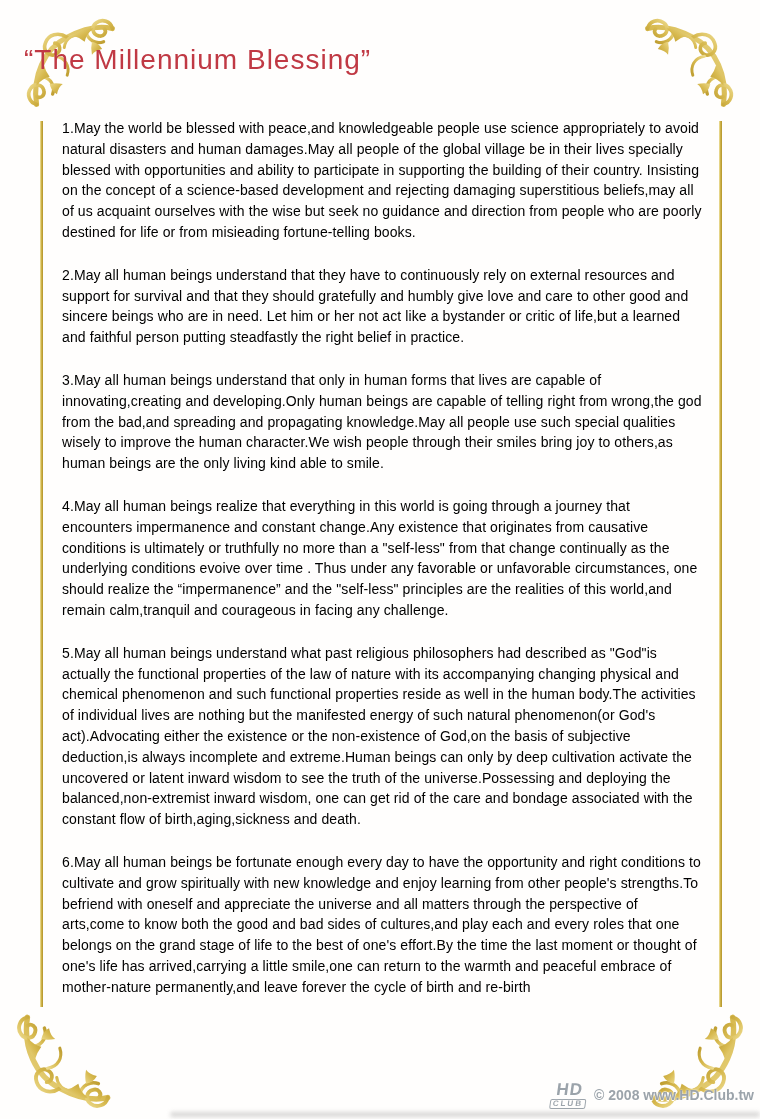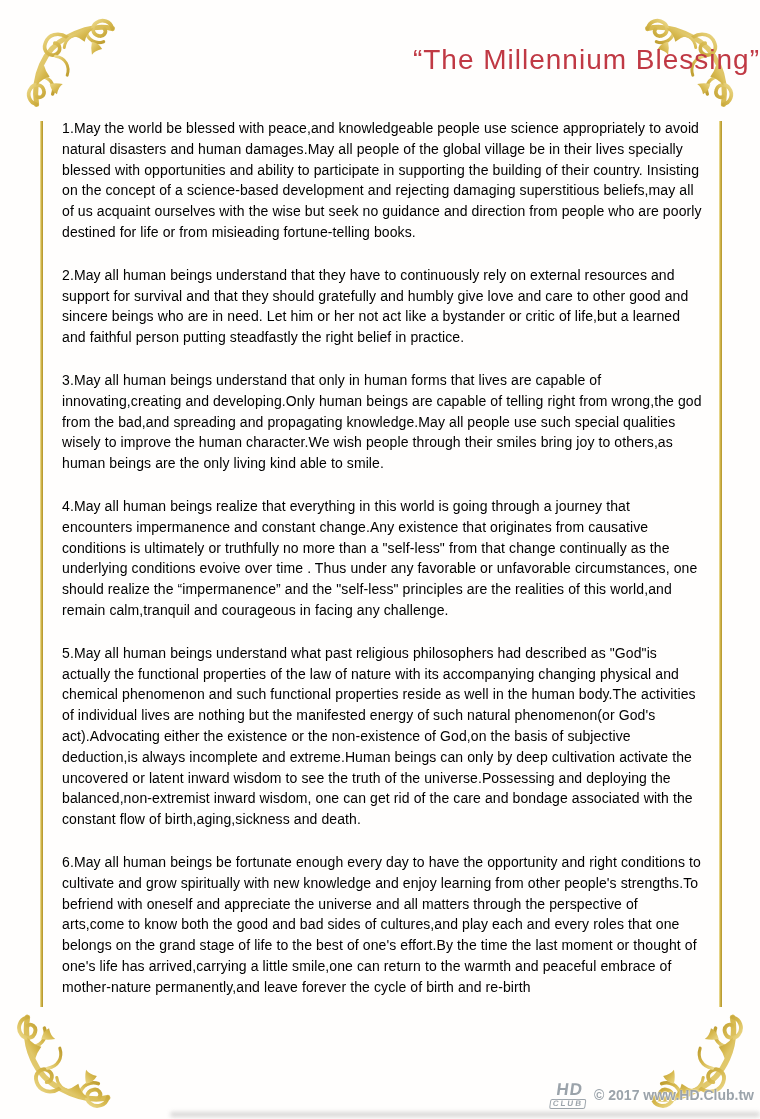--- a/index.html
+++ b/index.html
@@ -21,23 +21,23 @@
 
   
   .rule{position:absolute;width:3px;top:121px;height:886px;
     background:linear-gradient(to right,#f2e6a6,#c9ac3e 55%,#b2942e);}
   .rule.left{left:40px;}
   .rule.right{left:719px;}
 
   
   .title{
     position:absolute;left:0;right:0;top:44px;
-    text-align:right;
+    text-align:left;
     font-size:28px;font-weight:500;letter-spacing:1px;
-    color:#c03944;margin:0;
+    color:#c03944;margin:0;padding-left:24px;
   }
 
   
   .content{
     position:absolute;left:62px;top:118px;width:640px;
     color:#000000;font-size:14px;line-height:20.8px;
     letter-spacing:0.1px;
   }
   .content p{margin:0 0 22px 0;}
 
@@ -118,18 +118,18 @@
     <p>4.May all human beings realize that everything in this world is going through a journey that encounters impermanence and constant change.Any existence that originates from causative conditions is ultimately or truthfully no more than a "self-less" from that change continually as the underlying conditions evoive over time . Thus under any favorable or unfavorable circumstances, one should realize the “impermanence” and the "self-less" principles are the realities of this world,and remain calm,tranquil and courageous in facing any challenge.</p>
     <p>5.May all human beings understand what past religious philosophers had described as "God"is actually the functional properties of the law of nature with its accompanying changing physical and chemical phenomenon and such functional properties reside as well in the human body.The activities of individual lives are nothing but the manifested energy of such natural phenomenon(or God's act).Advocating either the existence or the non-existence of God,on the basis of subjective deduction,is always incomplete and extreme.Human beings can only by deep cultivation activate the uncovered or latent inward wisdom to see the truth of the universe.Possessing and deploying the balanced,non-extremist inward wisdom, one can get rid of the care and bondage associated with the constant flow of birth,aging,sickness and death.</p>
     <p>6.May all human beings be fortunate enough every day to have the opportunity and right conditions to cultivate and grow spiritually with new knowledge and enjoy learning from other people's strengths.To befriend with oneself and appreciate the universe and all matters through the perspective of arts,come to know both the good and bad sides of cultures,and play each and every roles that one belongs on the grand stage of life to the best of one's effort.By the time the last moment or thought of one's life has arrived,carrying a little smile,one can return to the warmth and peaceful embrace of mother-nature permanently,and leave forever the cycle of birth and re-birth</p>
   </div>
 
   <div class="watermark">
     <span class="wm-logo">
       <span class="wm-hd">HD</span>
       <span class="wm-club">CLUB</span>
     </span>
-    <span class="wm-text">© 2017 www.HD.Club.tw</span>
+    <span class="wm-text">© 2008 www.HD.Club.tw</span>
   </div>
 
   <div class="smudge"></div>
 
 </div>
 
 </body></html>

